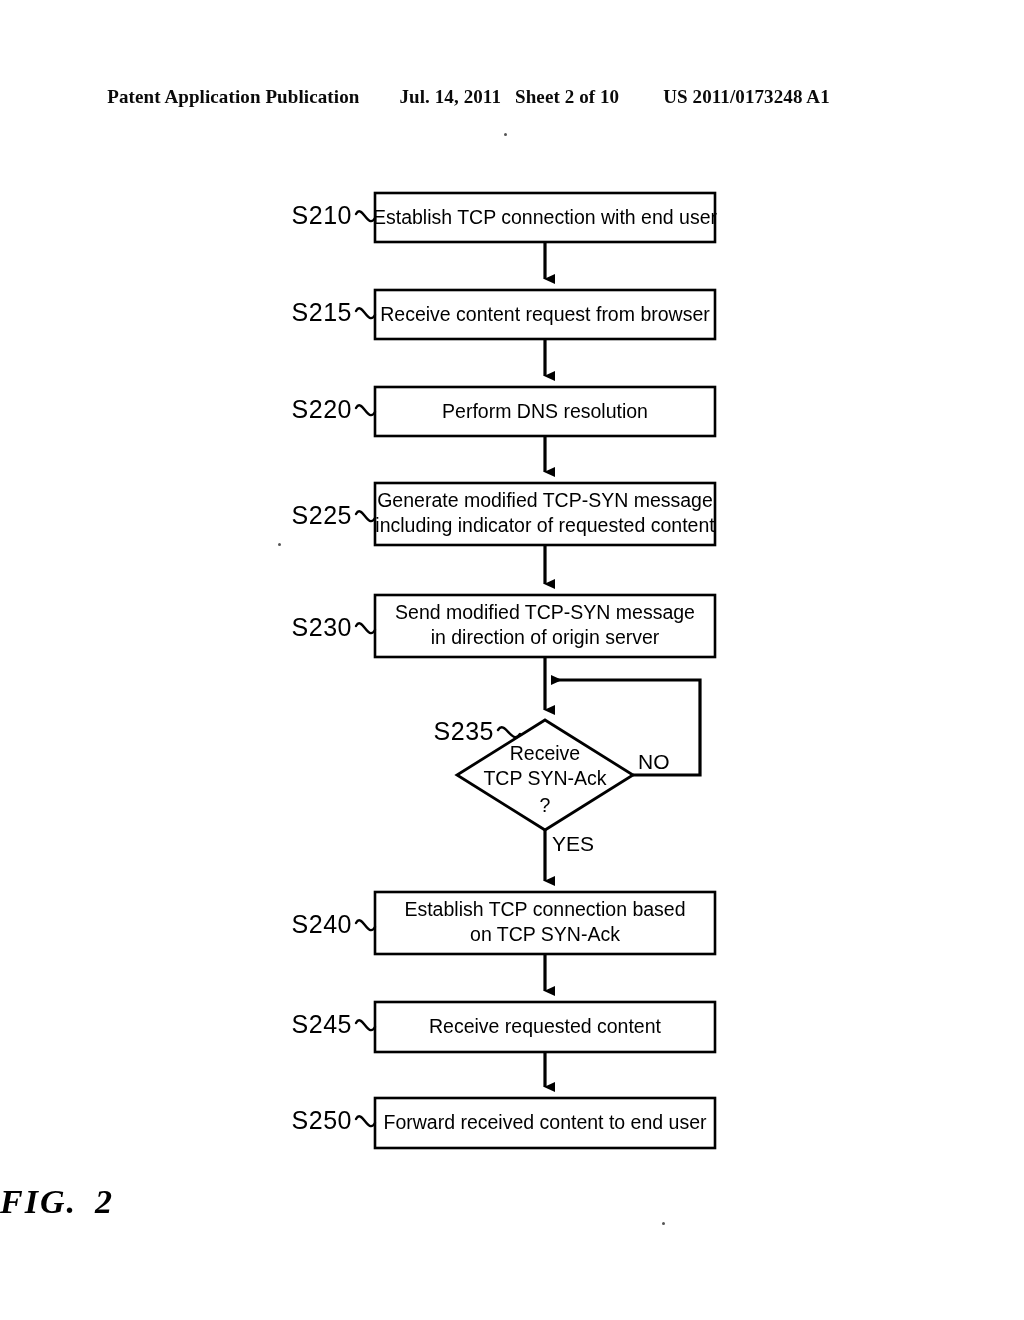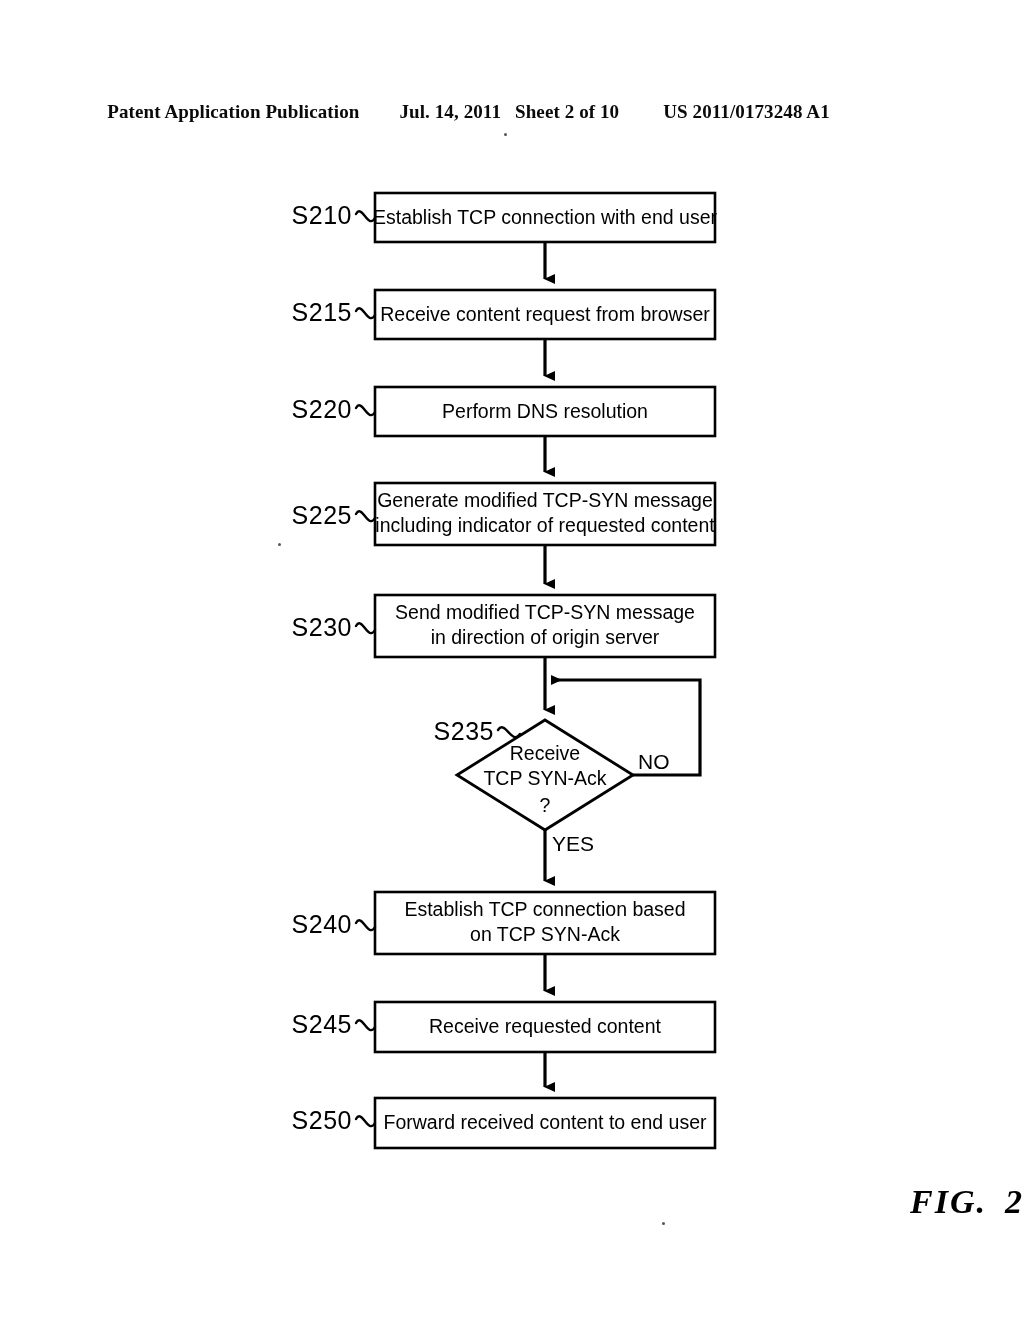--- a/index.html
+++ b/index.html
@@ -21,21 +21,20 @@
     left: 0;
     top: 86px;
     width: 937px;
     text-align: center;
     font-family: "Liberation Serif", serif;
     font-weight: bold;
     font-size: 19px;
     color: #0a0a0a;
     letter-spacing: 0.1px;
     white-space: nowrap;
-    margin-top: 15px;
   }
   #pub-header .seg { display: inline-block; vertical-align: baseline; }
   #pub-header .gap-a { display: inline-block; width: 40px; }
   #pub-header .gap-b { display: inline-block; width: 14px; }
   #pub-header .gap-c { display: inline-block; width: 44px; }
 
   
   #flow {
     position: absolute;
     left: 0;
@@ -89,21 +88,21 @@
     fill: #000000;
     text-anchor: middle;
     dominant-baseline: middle;
   }
   
   #fig-caption {
     position: absolute;
     left: 0;
     top: 1183px;
     width: 1024px;
-    text-align: right;
+    text-align: left;
     font-family: "Liberation Serif", serif;
     font-style: italic;
     font-weight: bold;
     font-size: 34px;
     color: #000000;
     letter-spacing: 2px;
   }
   #fig-caption .fig-num { margin-left: 18px; }
   .speck {
     position: absolute;

